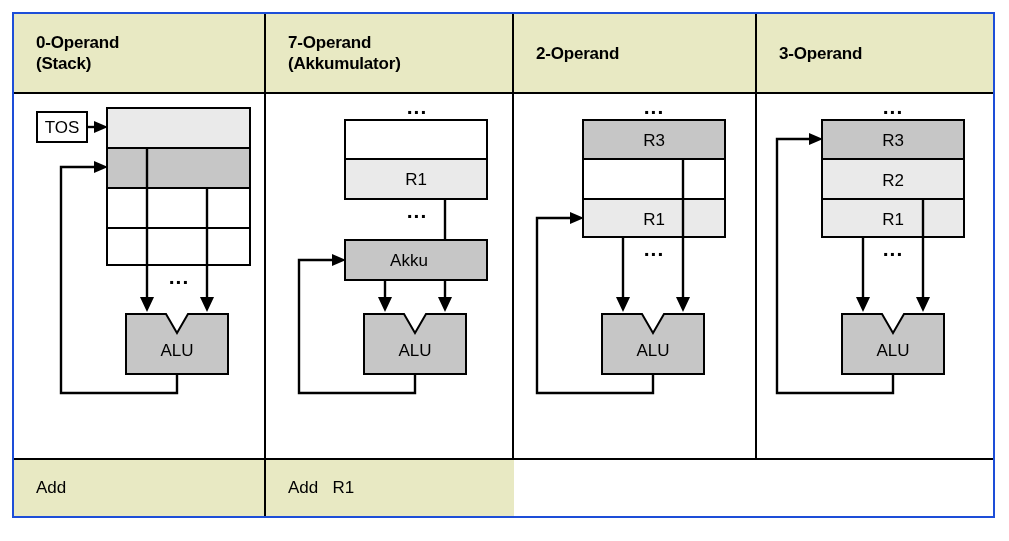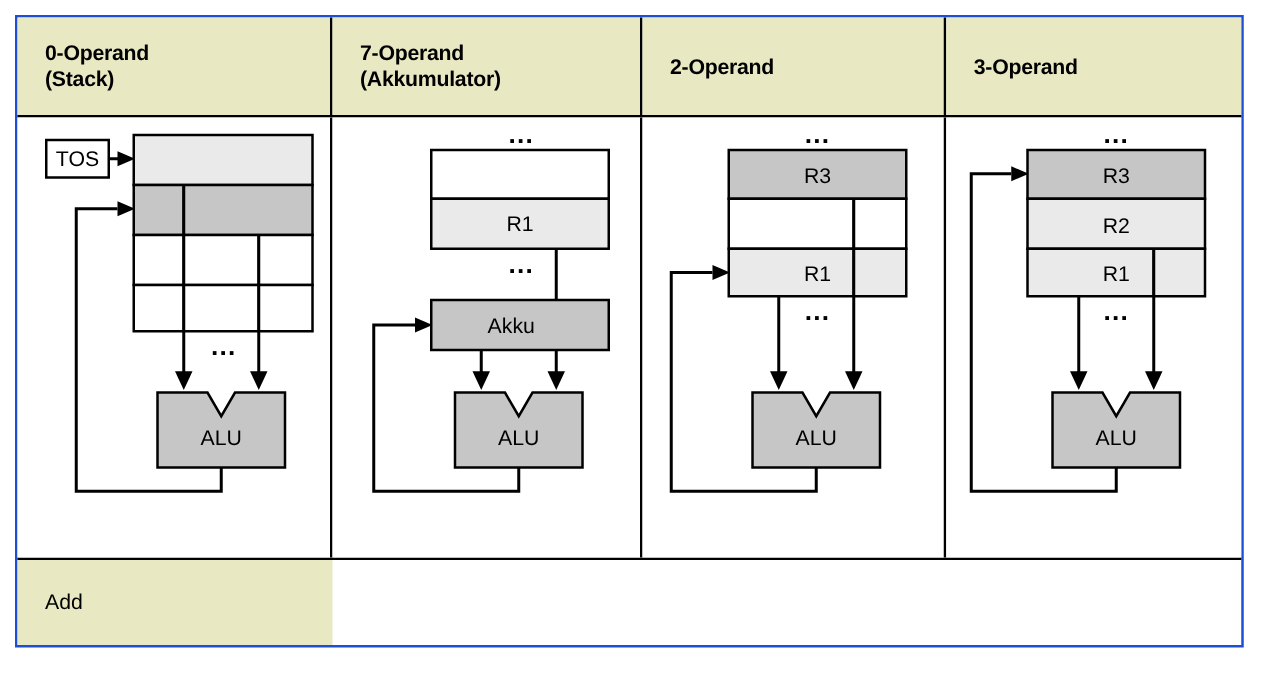--- a/index.html
+++ b/index.html
@@ -12,21 +12,21 @@
 
   .table{
     position:absolute;left:12px;top:12px;
     width:983px;height:506px;
     border:2px solid #1d4ed8;
     box-sizing:border-box;
     display:flex;flex-direction:column;
   }
   .row-head{display:flex;height:78px;border-bottom:2px solid #000;}
   .row-body{display:flex;flex:1;border-bottom:2px solid #000;}
-  .row-foot{display:flex;height:68px;}
+  .row-foot{display:flex;height:56px;}
 
   .cell{box-sizing:border-box;border-right:2px solid #000;position:relative;}
   .cell:last-child{border-right:none;}
 
   .c0{width:252px;}
   .c1{width:248px;}
   .c2{width:243px;}
   .c3{flex:1;text-align:right;}
 
   .head-cell{background:#e8e9c3;display:flex;align-items:center;}
@@ -201,16 +201,19 @@
           <path class="st-line" d="M136,280 L136,299 L20,299 L20,45 L52,45"></path>
         </svg>
       </div>
 
     </div>
 
     <div class="row-foot">
       <div class="cell c0 foot-cell">
         <div class="foot-txt">Add</div>
       </div>
+      <div class="cell c1 foot-cell">
+        <div class="foot-txt">Add   R1</div>
+      </div>
     </div>
 
   </div>
 </div>
 
 </body></html>

